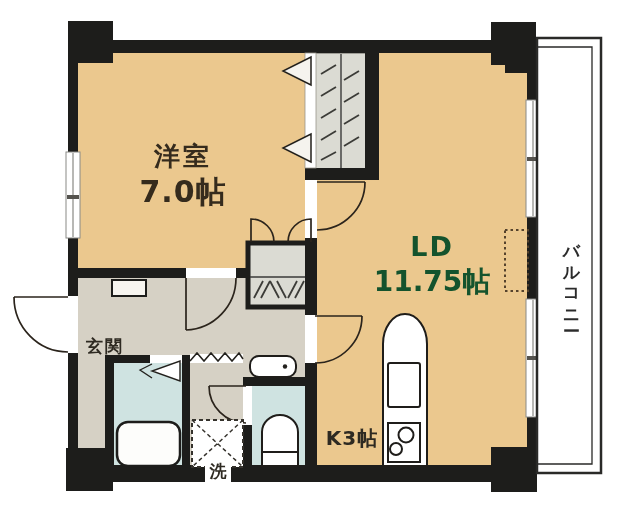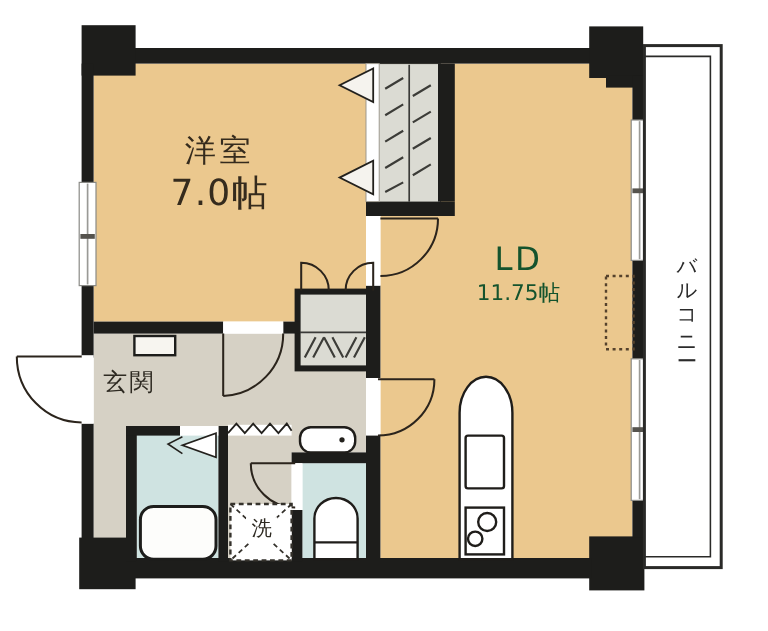--- a/index.html
+++ b/index.html
@@ -1,25 +1,25 @@
 <!DOCTYPE html>
 <html><head>
 <meta charset="utf-8">
 <style>
   html,body{margin:0;padding:0;background:#fff;}
   .stage{position:relative;width:640px;height:526px;background:#ffffff;overflow:hidden;
          font-family:"DejaVu Sans","Liberation Sans",sans-serif;}
   .stage svg{position:absolute;left:0;top:0;}
-  .label{position:absolute;color:#352b1d;font-weight:normal;line-height:1.25;
-         white-space:nowrap;pointer-events:none;}
+  .label{position:absolute;color:#352b1d;font-weight:bold;line-height:1.25;
+         white-space:nowrap;pointer-events:none;margin-top:30px;}
   .lbl-yoshitsu{left:105px;top:110px;width:156px;text-align:center;font-size:26px;letter-spacing:3px;}
   .lbl-yoshitsu .size{font-size:30px;letter-spacing:1px;}
   .lbl-ld{left:352px;top:200px;width:160px;text-align:center;font-size:27px;letter-spacing:2px;color:#14532d;}
-  .lbl-ld .size{font-size:18px;letter-spacing:0;}
-  .lbl-genkan{left:86px;top:306px;font-size:20px;letter-spacing:2px;color:#2e2a22;}
+  .lbl-ld .size{font-size:28px;letter-spacing:0;}
+  .lbl-genkan{left:86px;top:306px;font-size:17px;letter-spacing:2px;color:#2e2a22;}
   .lbl-k{left:314px;top:396px;width:76px;text-align:center;font-size:20px;color:#2e2a22;letter-spacing:1px;}
   .lbl-sen{left:205px;top:431px;width:26px;text-align:center;font-size:17px;color:#2e2a22;background:#fff;}
   .lbl-balcony{left:548px;top:202px;width:34px;height:150px;font-size:17px;color:#2b2b2b;
                writing-mode:vertical-rl;text-orientation:upright;letter-spacing:3px;}
   .wall{stroke:none;}
   .doorarc{fill:none;stroke:#2b241c;stroke-width:1.7;}
   .fix{fill:#ffffff;stroke:#1f1d1a;stroke-width:2;}
   .thin{fill:none;stroke:#3a3a38;stroke-width:1.4;}
   .hatch{fill:none;stroke:#3c3c38;stroke-width:1.8;}
 </style>
@@ -150,16 +150,17 @@
   </svg>
 
   <div class="label lbl-yoshitsu">
     <div>洋室</div>
     <div class="size">7.0帖</div>
   </div>
   <div class="label lbl-ld">
     <div>LD</div>
     <div class="size">11.75帖</div>
   </div>
+  <div class="label lbl-k">K3帖</div>
   <div class="label lbl-genkan">玄関</div>
   <div class="label lbl-sen">洗</div>
   <div class="label lbl-balcony">バルコニー</div>
 </div>
 
 </body></html>

